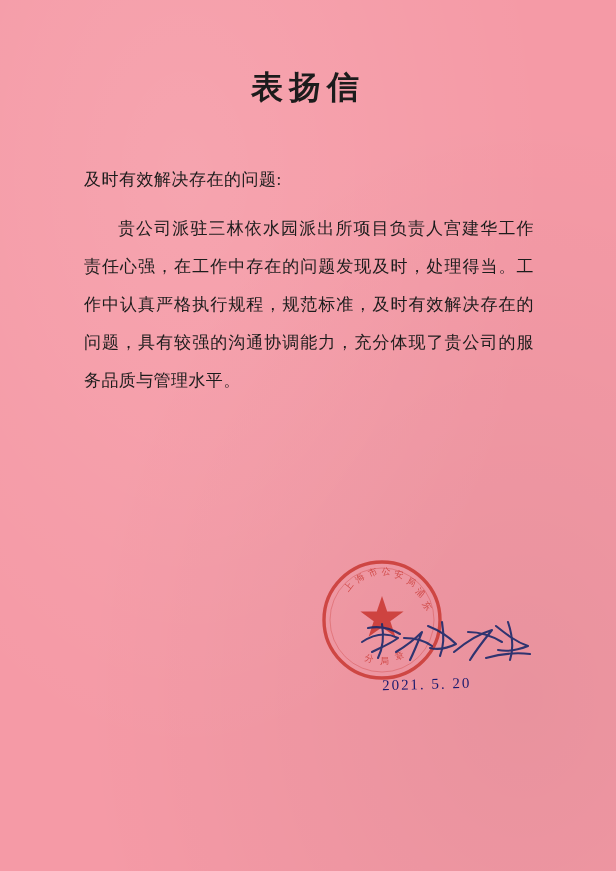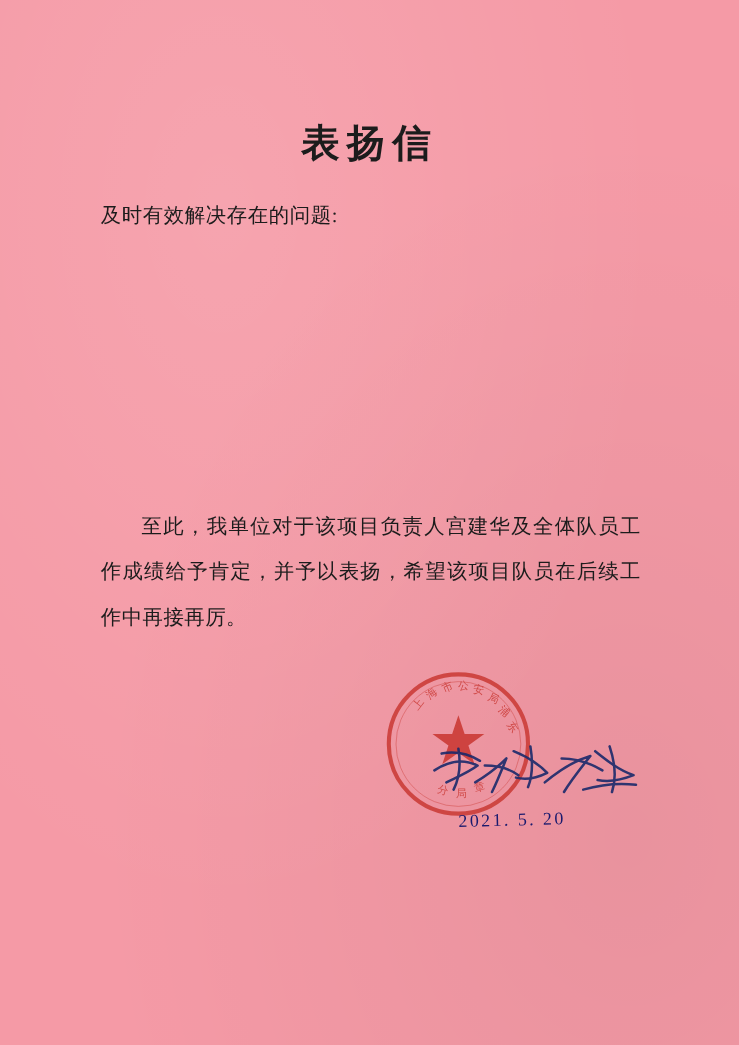--- a/index.html
+++ b/index.html
@@ -33,21 +33,20 @@
     position: absolute;
     top: 66px;
     left: 0;
     width: 616px;
     text-align: center;
     font-size: 32px;
     font-weight: bold;
     letter-spacing: 6px;
     color: #1c1c1c;
     font-family: "Liberation Serif", "DejaVu Serif", serif;
-    margin-top: 32px;
   }
   .salutation {
     position: absolute;
     top: 168px;
     left: 84px;
     font-size: 17px;
     color: #1c1c1c;
     letter-spacing: 0.5px;
   }
   .body-block {
@@ -95,24 +94,24 @@
 </style>
 </head>
 <body>
 
 <div class="page">
 
   <div class="doc-title">表扬信</div>
 
   <div class="salutation">及时有效解决存在的问题:</div>
 
+  <div class="body-block para-1">
+    <p>贵公司派驻三林依水园派出所项目负责人宫建华工作责任心强，在工作中存在的问题发现及时，处理得当。工作中认真严格执行规程，规范标准，及时有效解决存在的问题，具有较强的沟通协调能力，充分体现了贵公司的服务品质与管理水平。</p>
+  </div>
 
-  <div class="body-block para-2">
-    <p>至此，我单位对于该项目负责人宫建华及全体队员工作成绩给予肯定，并予以表扬，希望该项目队员在后续工作中再接再厉。</p>
-  </div>
 
   <svg class="stamp" viewBox="0 0 128 128">
     <g opacity="0.82" fill="none" stroke="#c8352f">
       <circle cx="64" cy="64" r="58" stroke-width="3.4"></circle>
       <circle cx="64" cy="64" r="52" stroke-width="0.8" opacity="0.5"></circle>
     </g>
     <g opacity="0.85">
       <path d="M64 40 L69.2 55.6 L85.6 55.6 L72.3 65.2 L77.4 80.8 L64 71.2 L50.6 80.8 L55.7 65.2 L42.4 55.6 L58.8 55.6 Z" fill="#c8352f"></path>
     </g>
     <g fill="#c8352f" opacity="0.8" font-family="'Liberation Serif', serif" font-size="9">

